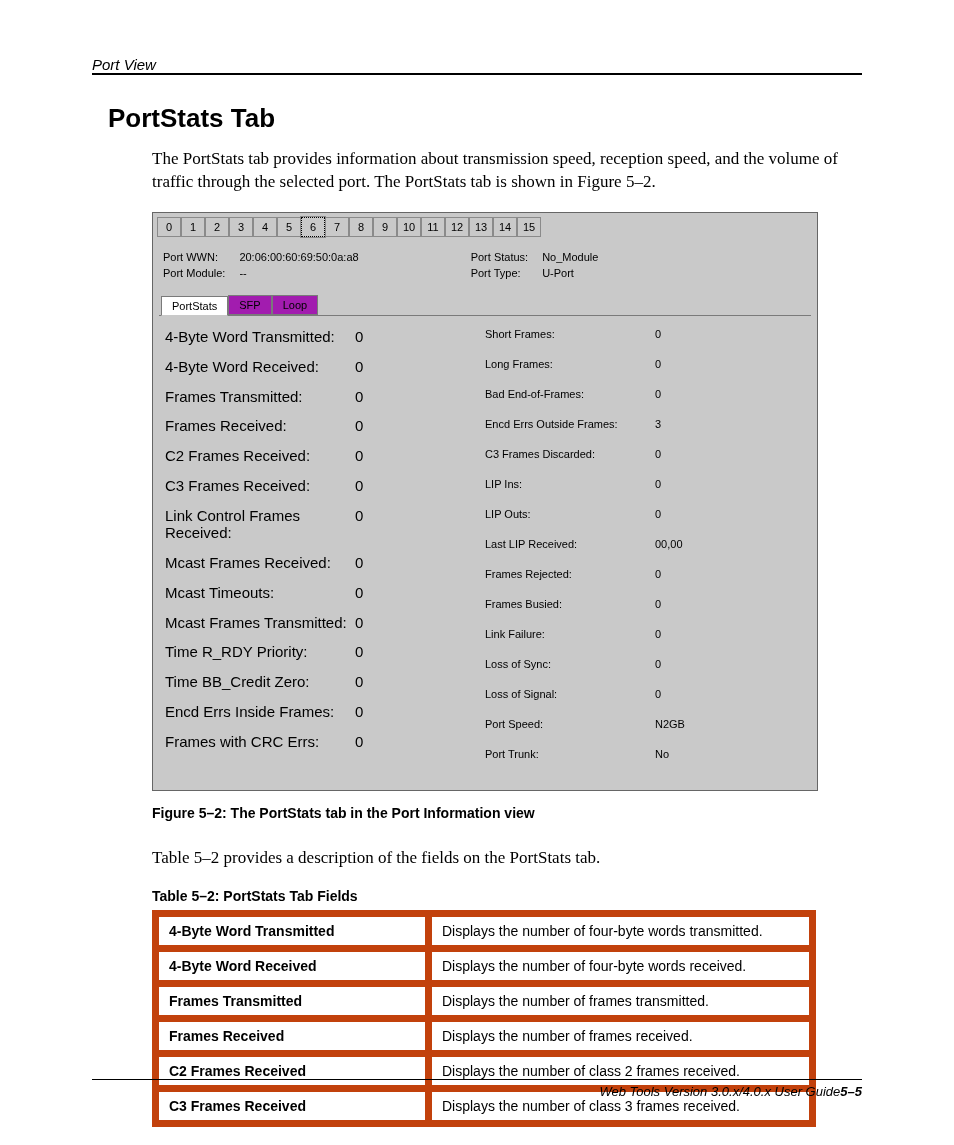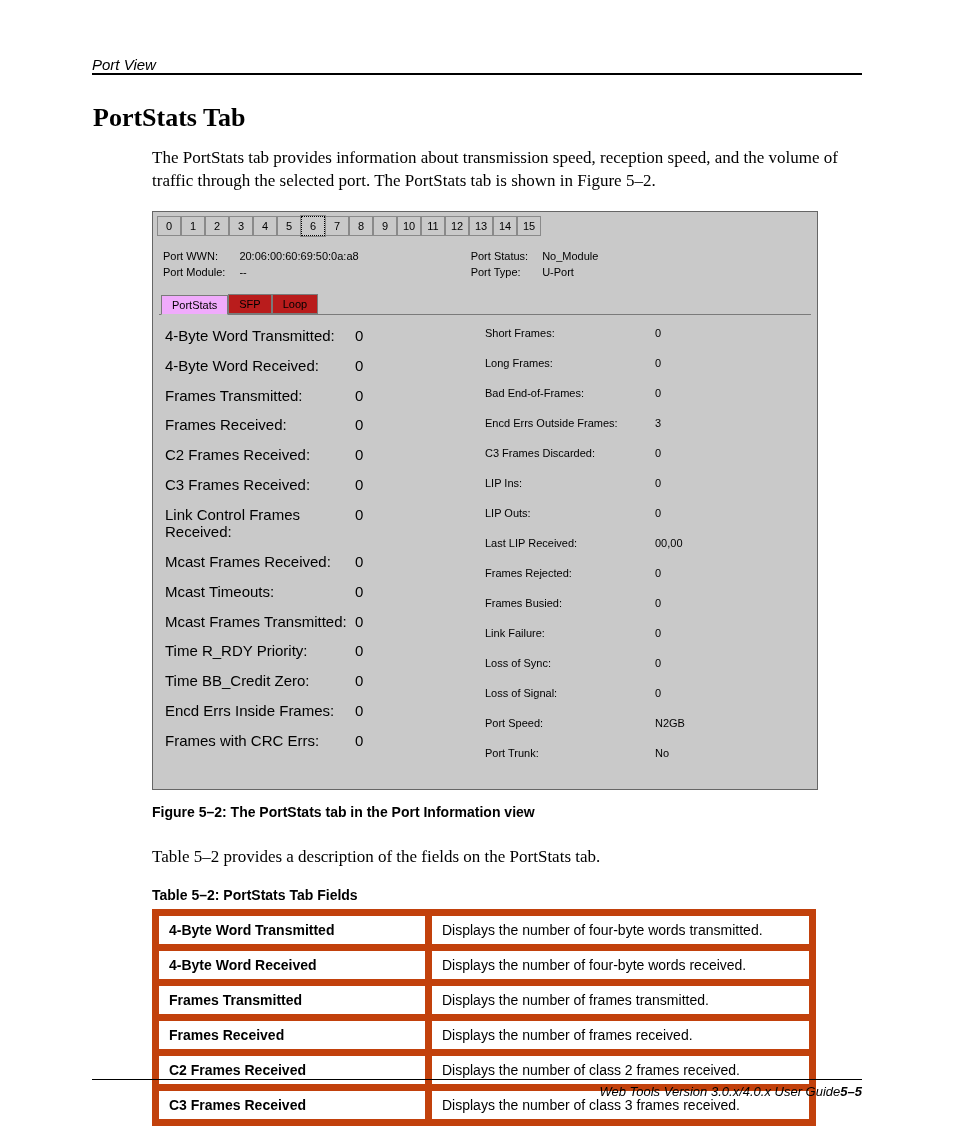--- a/index.html
+++ b/index.html
@@ -1,31 +1,31 @@
 <!DOCTYPE html>
 <html><head>
 <meta charset="utf-8">
 <style>
   html,body{margin:0;padding:0;background:#fff;color:#000;font-family:"Times New Roman",Times,serif}
   .page{width:954px;height:1145px;box-sizing:border-box;padding:56px 92px 40px 92px;position:relative}
   .running-head{font-style:italic;font-family:Arial,Helvetica,sans-serif;font-size:15px;margin-bottom:0}
   .top-rule{border:0;border-top:2px solid #000;margin:0 0 28px 0}
-  .h1{font-family:Liberation Serif, serif;font-weight:bold;font-size:26px;margin:12px 0 14px 1px}
+  .h1{font-family:Liberation Sans, sans-serif;font-weight:bold;font-size:26px;margin:12px 0 14px 16px}
   .indent{margin-left:60px}
   .body-text{font-size:17px;line-height:1.35;margin:0 0 18px 0}
   
   .shot{background:#c9c9c9;width:664px;margin:0 0 14px 0;border:1px solid #666;font-family:Verdana,Geneva,sans-serif;font-size:11px;color:#000}
   .port-tabs{display:flex;padding:4px 4px 0 4px;background:#c9c9c9}
   .pt{width:22px;height:18px;line-height:18px;text-align:center;background:#c9c9c9;border-top:1px solid #8a8a8a;border-left:1px solid #8a8a8a;border-right:1px solid #8a8a8a;border-bottom:1px solid #8a8a8a;margin-right:0;font-size:11px;position:relative;cursor:pointer}
   .pt.sel{border:1px dotted #000;outline:1px solid #8a8a8a}
   .info-bar{display:flex;padding:14px 10px 6px 10px;gap:112px}
   .ib-col{display:grid;grid-template-columns:auto auto;column-gap:14px;row-gap:4px}
   .subtabs{display:flex;padding:10px 8px 0 8px;gap:0}
-  .subtab{padding:3px 10px;border:1px solid #7a7a7a;border-bottom:none;background:#b91c1c;font-size:11px;cursor:pointer}
-  .subtab.sel{background:#f0abfc;position:relative;top:1px;border-bottom:1px solid #c9c9c9}
+  .subtab{padding:3px 10px;border:1px solid #7a7a7a;border-bottom:none;background:#a21caf;font-size:11px;cursor:pointer}
+  .subtab.sel{background:#ffffff;position:relative;top:1px;border-bottom:1px solid #c9c9c9}
   .subtab-inactive{border-bottom:1px solid #7a7a7a}
   .stat-pane{border-top:1px solid #7a7a7a;margin:0 6px 10px 6px;padding:12px 6px 20px 6px;display:flex;gap:70px}
   .stat-col{display:grid;grid-template-columns:190px 60px;row-gap:3px;font-size:15px}
   .stat-col2{display:grid;grid-template-columns:170px 60px;row-gap:18px;font-size:11px}
   .fig-caption{font-family:Arial,Helvetica,sans-serif;font-weight:bold;font-size:14px;margin:6px 0 26px 0}
   .tbl-caption{font-family:Arial,Helvetica,sans-serif;font-weight:bold;font-size:14px;margin:0 0 6px 0}
   table.fld{border-collapse:collapse;width:664px;font-family:Arial,Helvetica,sans-serif;font-size:14px}
   table.fld td{border:7px solid #c2410c;padding:6px 10px;vertical-align:top}
   table.fld td.k{font-weight:bold;width:246px}
   table.fld td.v{font-family:Arial,Helvetica,sans-serif}

